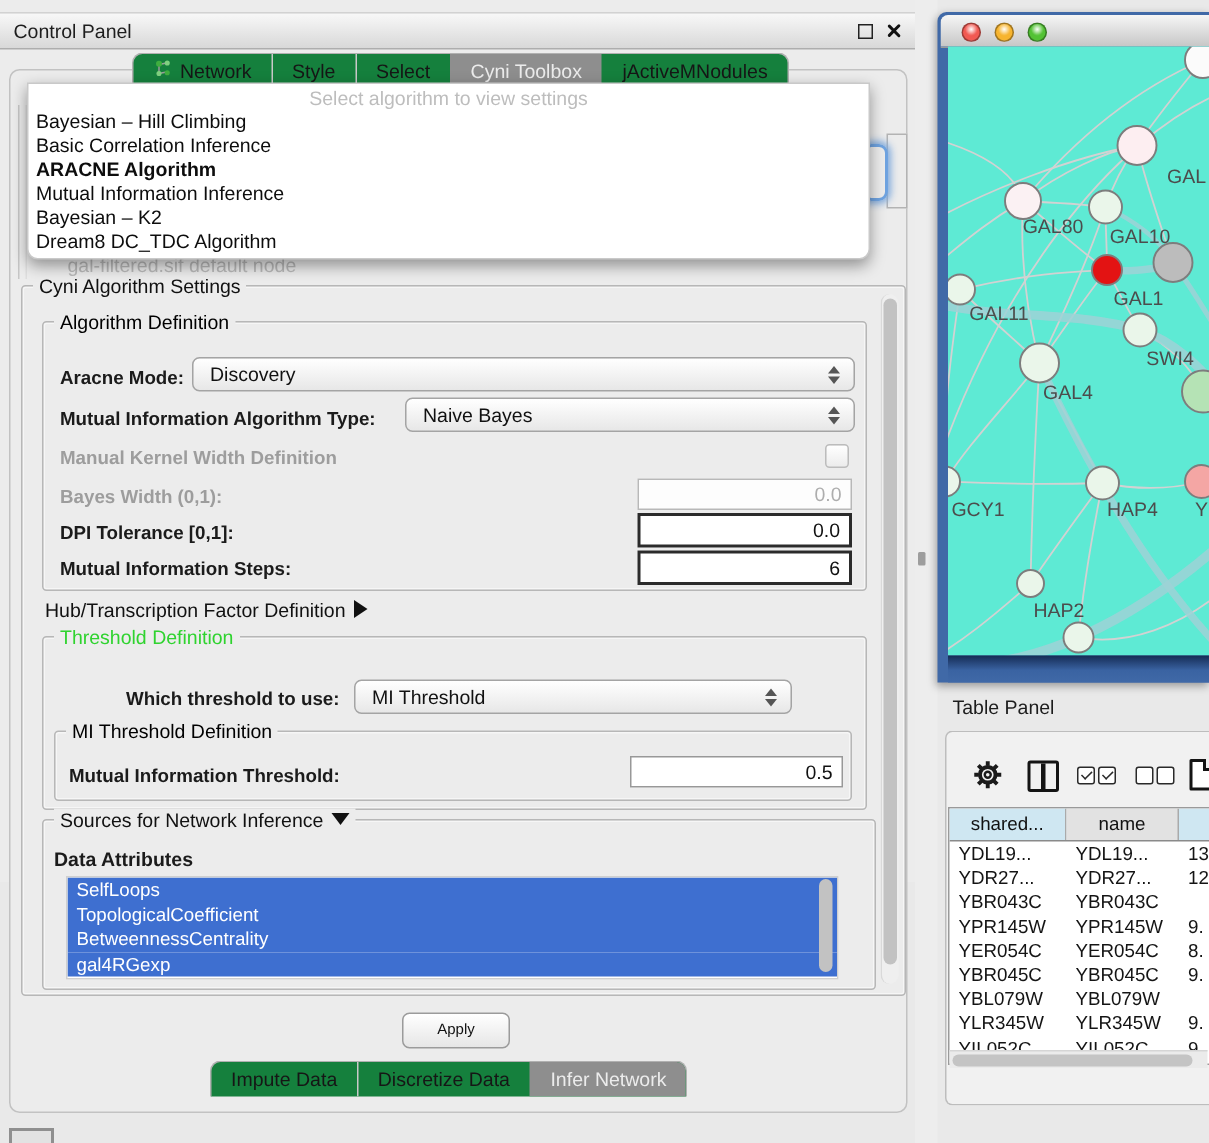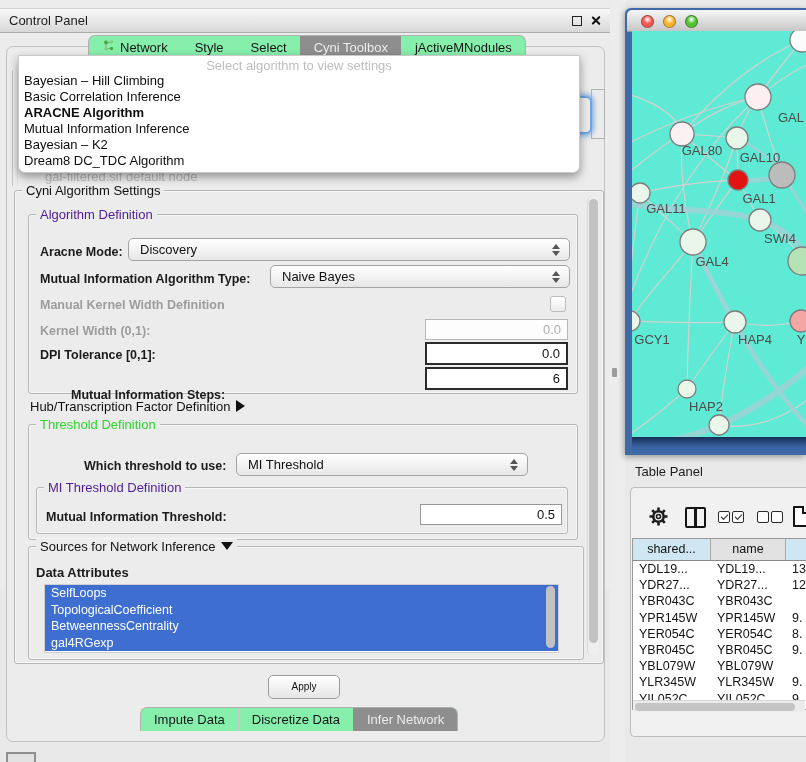--- a/index.html
+++ b/index.html
@@ -11,42 +11,42 @@
     background:linear-gradient(#f8f8f8,#d8d8d8);border-top:1px solid #d2d2d2;border-bottom:1px solid #adadad;}
   .cp-title{position:absolute;left:9px;top:4px;font-size:13px;color:#1d1d1d;}
   .float-btn{position:absolute;right:28px;top:7px;width:8px;height:8px;border:1.6px solid #222;background:transparent;}
   .close-btn{position:absolute;right:9px;top:6px;width:11px;height:11px;}
   .close-btn::before,.close-btn::after{content:"";position:absolute;left:5px;top:0;width:2.4px;height:11px;background:#111;border-radius:1px;}
   .close-btn::before{transform:rotate(45deg);}
   .close-btn::after{transform:rotate(-45deg);}
   .cp-body{position:absolute;left:6px;top:46px;width:597px;height:694px;background:#ececec;
     border:1px solid #c2c2c2;border-radius:7px;}
   
-  .tabbar{position:absolute;display:flex;height:23px;background:#86efac;border:1px solid #b0b0b0;
+  .tabbar{position:absolute;display:flex;height:23px;background:#15803d;border:1px solid #b0b0b0;
     border-bottom:none;border-radius:7px 7px 0 0;overflow:hidden;z-index:20;}
   .tab{display:flex;align-items:center;gap:5px;padding:0 13px;font-size:13px;color:#161616;line-height:22px;white-space:nowrap;}
   .tab+.tab{border-left:1px solid #c9c9c9;}
   .tab.sel{background:#8e8e8e;color:#ececec;border-left-color:transparent;}
   .tab.sel+.tab{border-left-color:transparent;}
   
   .popup{position:absolute;left:18px;top:55px;width:560px;height:116px;background:#ffffff;
     border:1px solid #c9c9c9;border-radius:0 0 7px 7px;box-shadow:0 4px 10px rgba(0,0,0,0.38);z-index:60;}
   .popup-head{position:absolute;left:0;top:2px;width:100%;text-align:center;font-size:13px;color:#bdbdbd;}
   .popup-items{position:absolute;left:2px;top:17px;width:540px;}
   .algo-item{font-size:13px;color:#0d0d0d;line-height:15.9px;padding-left:3px;white-space:nowrap;}
   .algo-item.sel{font-weight:bold;}
   .ghost-combo-text{position:absolute;left:45px;top:169px;font-size:13px;color:#b9b9b9;z-index:5;white-space:nowrap;}
   .focus-frag{position:absolute;left:575px;top:96px;width:13px;height:34px;border:2px solid #6fa3e0;
     border-radius:6px;box-shadow:0 0 5px 2px rgba(120,165,220,.9);z-index:4;}
   .panel-frag{position:absolute;left:591px;top:89px;width:12px;height:48px;border:1px solid #b3b3b3;background:#ececec;z-index:3;}
   .panel-edge{position:absolute;left:12px;top:70px;width:4px;height:116px;border-left:1px solid #c6c6c6;border-right:1px solid #dedede;z-index:3;}
   
   .group{position:absolute;border:1px solid #b7b7b7;border-radius:3px;box-shadow:inset 0 0 0 1px #f6f6f6;}
   .legend{position:absolute;top:-8px;left:7px;background:#ececec;padding:0 4px;font-size:13px;color:#111;white-space:nowrap;}
-  .legend.blue{color:#4c1d95;}
+  .legend.blue{color:#000000;}
   .legend.green{color:#2fd32f;}
   .lbl{position:absolute;font-size:12.5px;font-weight:bold;color:#1b1b1b;white-space:nowrap;}
   .lbl.dis{color:#9d9d9d;}
   .combo{position:absolute;height:23px;background:linear-gradient(#ffffff,#e7e7e7);border:1px solid #a4a4a4;
     border-radius:5px;font-size:13px;color:#111;line-height:22px;padding-left:11px;box-sizing:border-box;}
   .stepper{position:absolute;right:9px;top:4px;width:9px;height:14px;}
   .stepper::before{content:"";position:absolute;left:1px;top:1px;border-left:4px solid transparent;border-right:4px solid transparent;border-bottom:5px solid #555;}
   .stepper::after{content:"";position:absolute;left:1px;bottom:1px;border-left:4px solid transparent;border-right:4px solid transparent;border-top:5px solid #555;}
   .field{position:absolute;height:21px;background:#fff;border:1px solid #989898;font-size:13px;color:#111;
     text-align:right;line-height:20px;padding-right:6px;box-sizing:border-box;}
@@ -166,25 +166,25 @@
       <span>Discovery</span>
       <span class="stepper"></span>
     </div>
     <span class="lbl" style="left:40px;top:272px;">Mutual Information Algorithm Type:</span>
     <div class="combo" style="left:270px;top:265px;width:300px;">
       <span>Naive Bayes</span>
       <span class="stepper"></span>
     </div>
     <span class="lbl dis" style="left:40px;top:298px;">Manual Kernel Width Definition</span>
     <span class="checkbox" style="left:550px;top:296px;"></span>
-    <span class="lbl dis" style="left:40px;top:324px;">Kernel Width (0,1):</span>
+    <span class="lbl dis" style="left:40px;top:324px;">Bayes Width (0,1):</span>
     <div class="field dis" style="left:425px;top:319px;width:143px;">0.0</div>
     <span class="lbl" style="left:40px;top:348px;">DPI Tolerance [0,1]:</span>
     <div class="field strong" style="left:425px;top:342px;width:143px;">0.0</div>
-    <span class="lbl" style="left:40px;top:388px;margin-left:31px;">Mutual Information Steps:</span>
+    <span class="lbl" style="left:40px;top:372px;">Mutual Information Steps:</span>
     <div class="field strong" style="left:425px;top:367px;width:143px;">6</div>
 
     <div class="hubrow">
       <span>Hub/Transcription Factor Definition</span><span class="tri-right"></span>
     </div>
 
     <div class="group" style="left:28px;top:424px;width:548px;height:114px;">
       <span class="legend green">Threshold Definition</span>
     </div>
     <span class="lbl" style="left:84px;top:459px;">Which threshold to use:</span>

